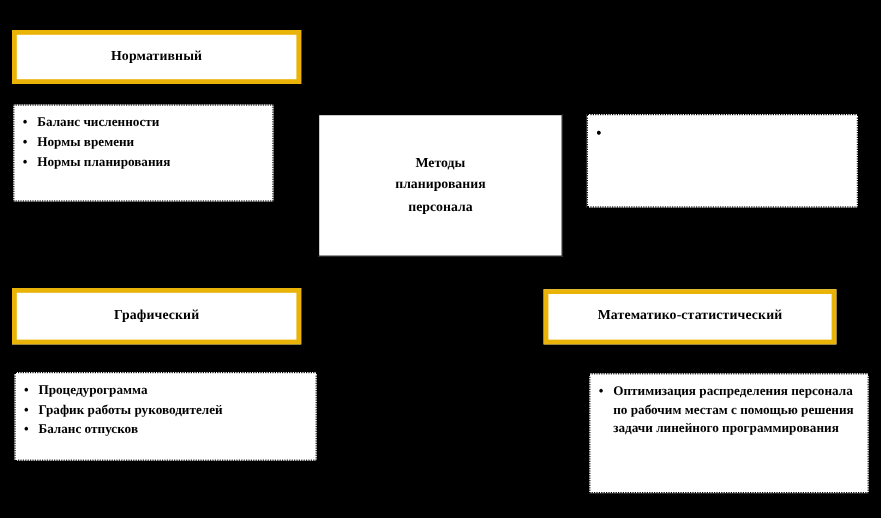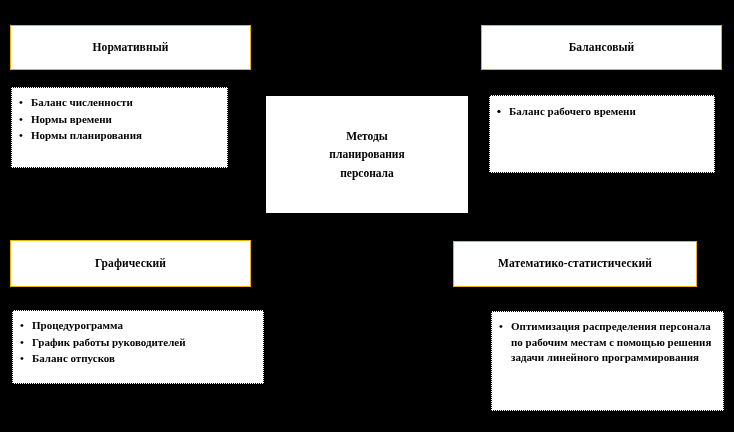--- a/index.html
+++ b/index.html
@@ -17,21 +17,21 @@
     font-family: "Liberation Serif", "DejaVu Serif", serif;
   }
   .box {
     position: absolute;
     background: #ffffff;
     color: #000000;
     box-sizing: border-box;
   }
   
   .header-box {
-    border: 1px solid #eab308;
+    border: 4px solid #eab308;
     display: flex;
     align-items: center;
     justify-content: center;
     text-align: center;
   }
   .header-box .label {
     font-weight: bold;
     font-size: 11.5px;
     letter-spacing: 0.1px;
     line-height: 1.2;
@@ -111,32 +111,28 @@
         <span class="bullet">•</span>
         <span class="text">Нормы времени</span>
       </li>
       <li>
         <span class="bullet">•</span>
         <span class="text">Нормы планирования</span>
       </li>
     </ul>
   </div>
 
-  <div class="box header-box" id="box-balansovy-header">
-    <span class="label">Балансовый</span>
-  </div>
 
   <div class="box list-box" id="box-balansovy-list">
     <ul>
       <li>
         <span class="bullet">•</span>
       </li>
       <li>
         <span class="bullet">•</span>
-        <span class="text">Баланс рабочего времени</span>
       </li>
     </ul>
   </div>
 
   <div class="box header-box" id="box-grafichesky-header">
     <span class="label">Графический</span>
   </div>
 
   <div class="box center-box" id="box-center">
     <span class="label">Методы

